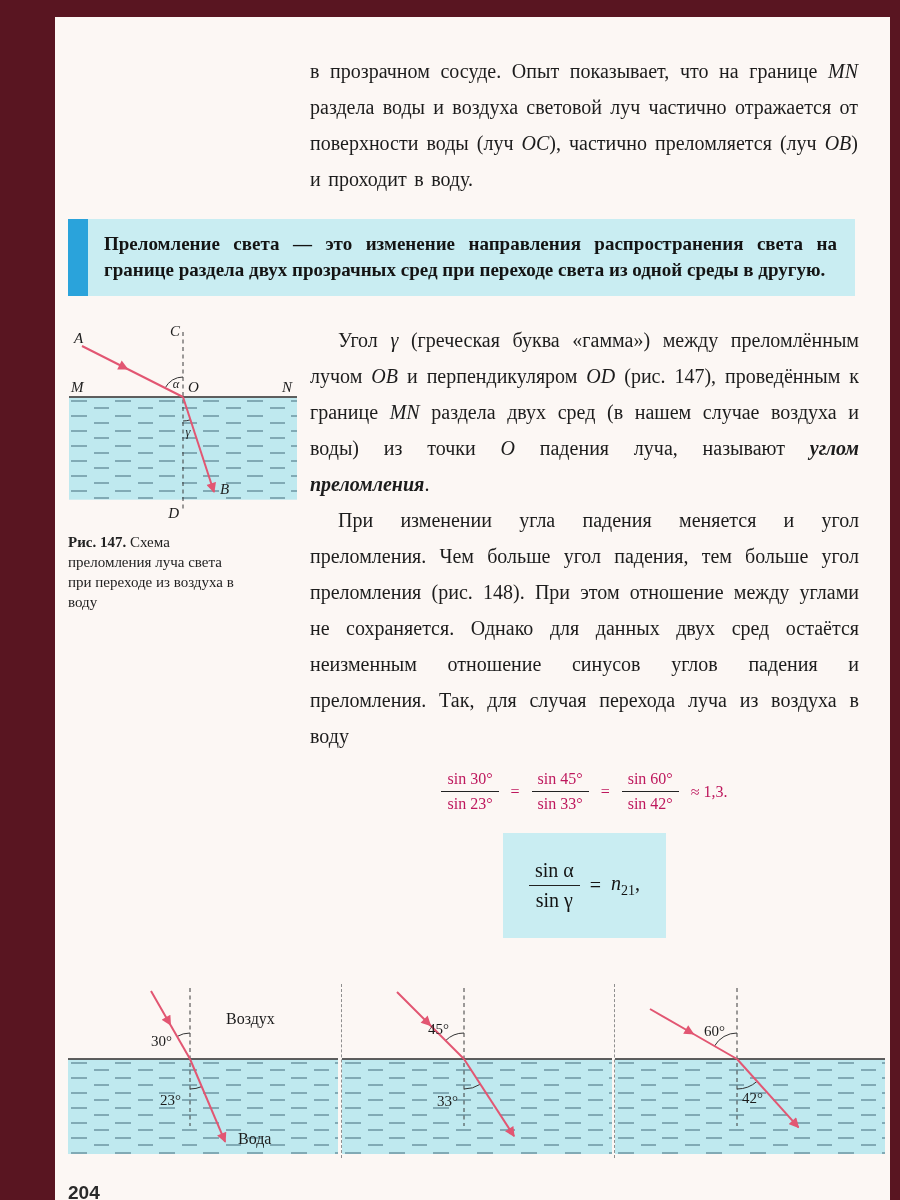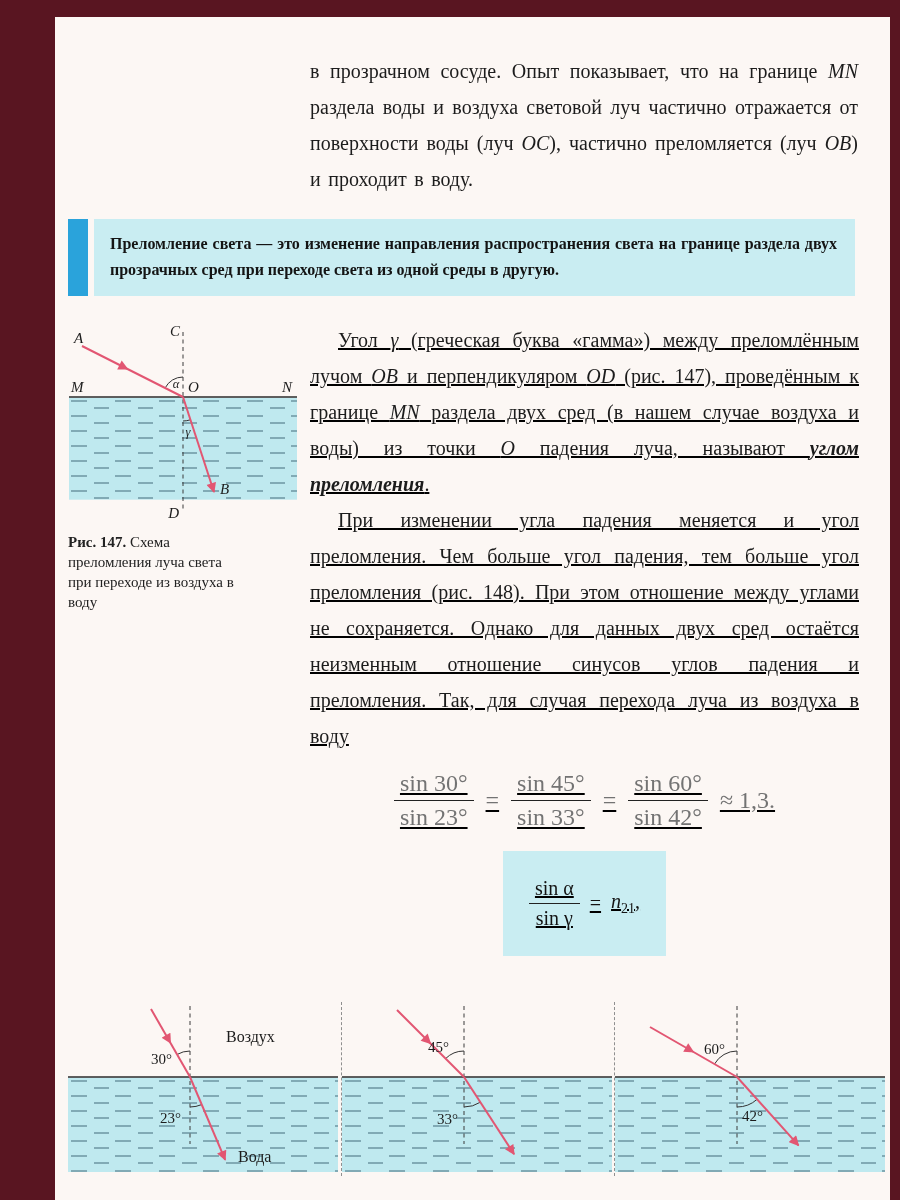--- a/index.html
+++ b/index.html
@@ -17,37 +17,37 @@
   p { margin:0; }
   .body-text {
     font-size:20px; line-height:36px; color:#1c1c1c;
     text-align:justify; word-spacing:2.5px;
   }
   .intro { margin-left:242px; width:548px; }
   .defbox { display:flex; margin-top:22px; width:787px; }
   .defbar { width:20px; background:#2aa3db; flex:none; }
   .defcontent {
     background:#c9edf2; padding:12px 18px 14px 16px;
-    font-weight:bold; font-size:16px; line-height:25.5px;
-    color:#141414; text-align:justify;margin-left:6px;
+    font-weight:bold; font-size:19px; line-height:25.5px;
+    color:#141414; text-align:justify;
   }
   .columns { display:flex; margin-top:26px; }
   .figcol { width:242px; flex:none; }
-  .textcol { width:549px;text-decoration:underline; }
+  .textcol { width:549px; }
   .indent { text-indent:28px; }
   .it { font-style:italic; }
   .bit { font-style:italic; font-weight:bold; }
   .fig-cap {
     font-family:Liberation Serif, serif;
     font-size:15px; line-height:20px; color:#222;
     margin-top:8px; width:175px;
   }
   .formula-row {
     display:flex; align-items:center; justify-content:center;
-    gap:12px; margin:16px 0 20px; font-size:24px; color:#737373;
+    gap:12px; margin:16px 0 20px; font-size:16px; color:#be185d;
   }
   .frac { display:inline-flex; flex-direction:column; align-items:center; }
   .frac .num { padding:0 6px 3px; border-bottom:1.6px solid #222; }
   .frac .den { padding-top:3px; }
   .sled { margin-top:4px; }
   .fbox-wrap { display:flex; justify-content:center; margin-top:18px; }
   .fbox {
     background:#c9edf2; padding:26px 26px;
     display:flex; align-items:center; gap:10px; font-size:20px; color:#141414;
   }

